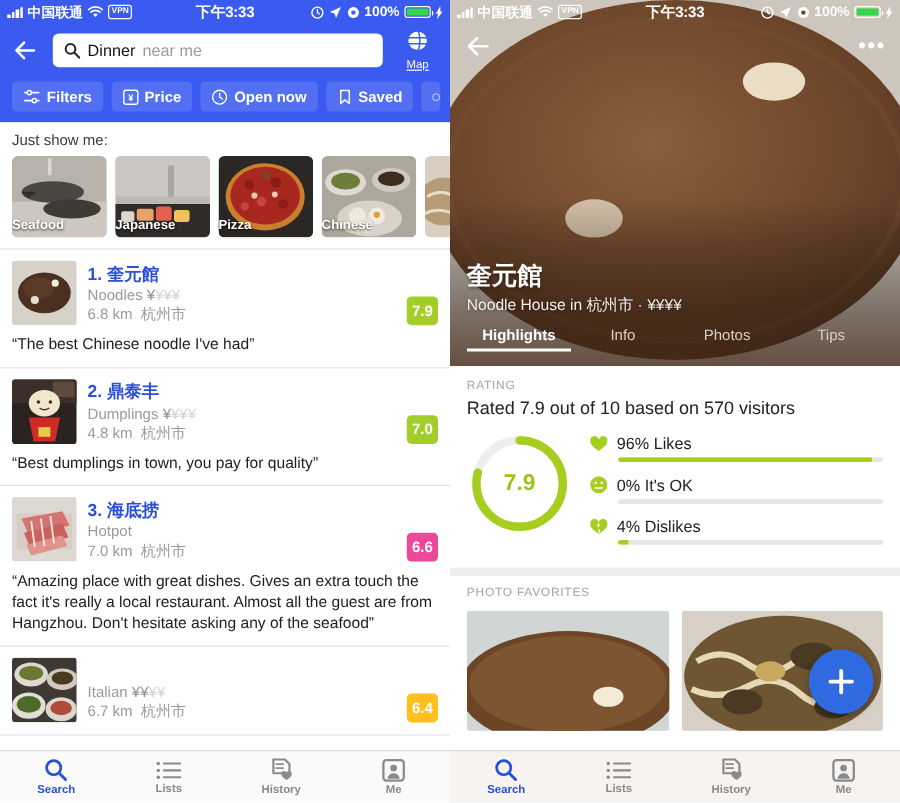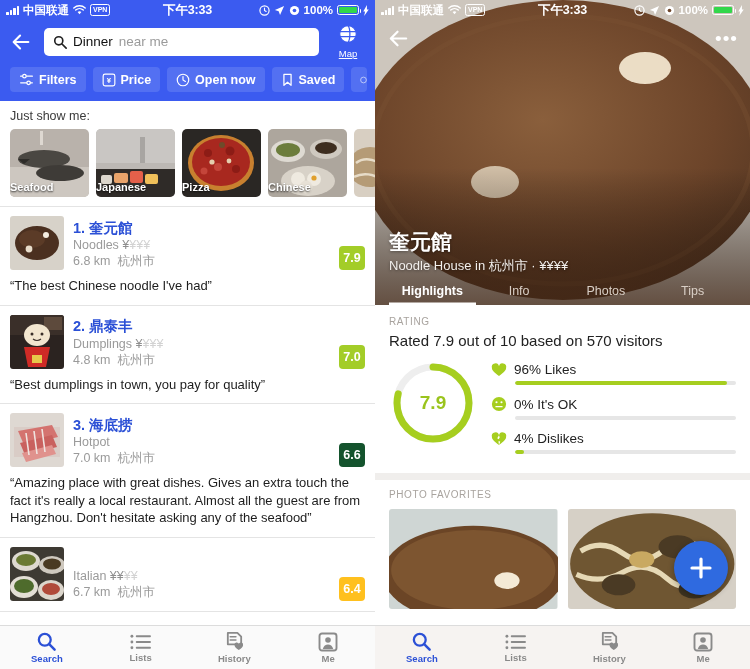--- a/index.html
+++ b/index.html
@@ -105,21 +105,21 @@
   .tab svg { display:block; margin:0 auto; }
 
   
   .hero { position:absolute; left:0; right:0; top:0; height:305px; overflow:hidden; }
   .heroart { position:absolute; inset:0; }
   .herotop {
     position:absolute; left:0; right:0; top:20px; height:36px;
     display:flex; align-items:center; justify-content:space-between; padding:0 12px; z-index:20;
   }
   .dots { color:#fff; font-size:19px; letter-spacing:1px; cursor:pointer; line-height:1; }
-  .venuebox { position:absolute; left:0; right:0; bottom:0; padding:0 14px; z-index:15; }
+  .venuebox { position:absolute; left:0; right:0; bottom:12px; padding:0 14px; z-index:15; }
   .vname { color:#fff; font-size:21px; font-weight:bold; text-shadow:0 1px 3px rgba(0,0,0,.4); }
   .vsub { color:#f2efec; font-size:13px; margin-top:1px; text-shadow:0 1px 3px rgba(0,0,0,.4); }
   .vtabs { display:flex; margin-top:9px; }
   .vtab {
     flex:1; text-align:center; color:#d9cfc6; font-size:12.5px; padding-bottom:7px;
     cursor:pointer;
   }
   .vtab.active { color:#fff; font-weight:bold; box-shadow:inset 0 -2.5px 0 #fff; }
 
   .section { padding:11px 14px 0; }
@@ -399,21 +399,21 @@
             <div class="rname">3. 海底捞</div>
             <div class="rcat">
               <span>Hotpot</span>
               <span class="yen-on"></span><span class="yen-off"></span>
             </div>
             <div class="rdist">
               <span>7.0 km</span>
               &nbsp;<span>杭州市</span>
             </div>
           </div>
-          <div class="score" style="background:#14532d">6.6</div>
+          <div class="score" style="background:#ec4899">6.6</div>
         </div>
         <div class="quote">“Amazing place with great dishes. Gives an extra touch the fact it's really a local restaurant. Almost all the guest are from Hangzhou. Don't hesitate asking any of the seafood”</div>
       </div>
 
       <div class="row">
         <div class="rowtop">
           <div class="thumb">
             <svg viewBox="0 0 54 54" preserveAspectRatio="none">
               <rect width="54" height="54" fill="#3e3a33"></rect>
               <ellipse cx="16" cy="14" rx="14" ry="10" fill="#ded9d0"></ellipse>

